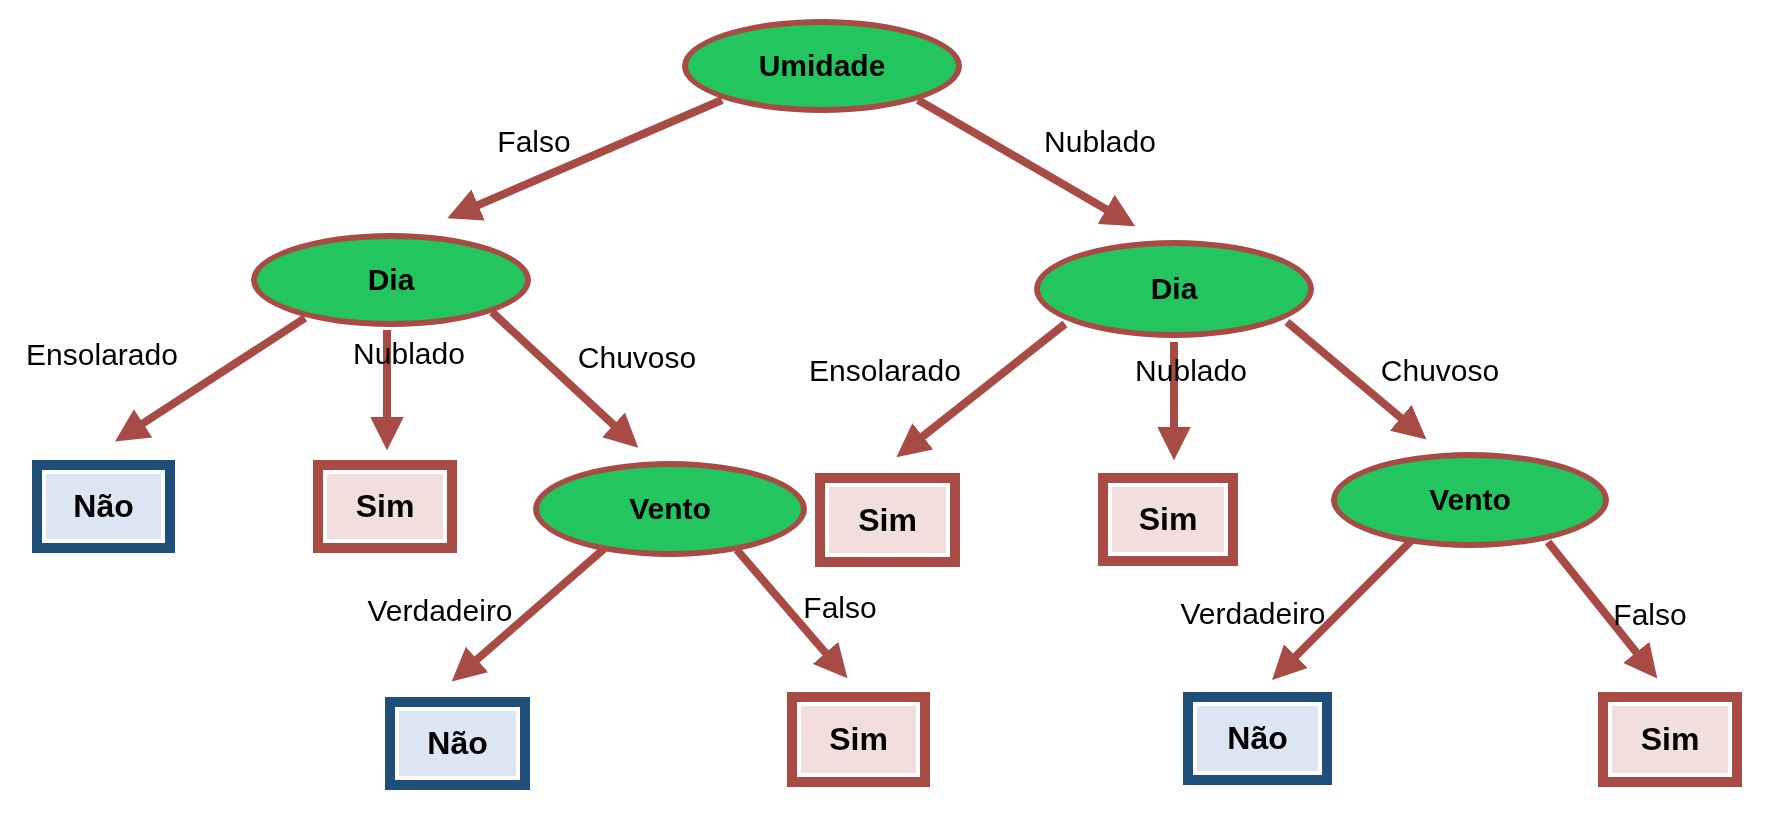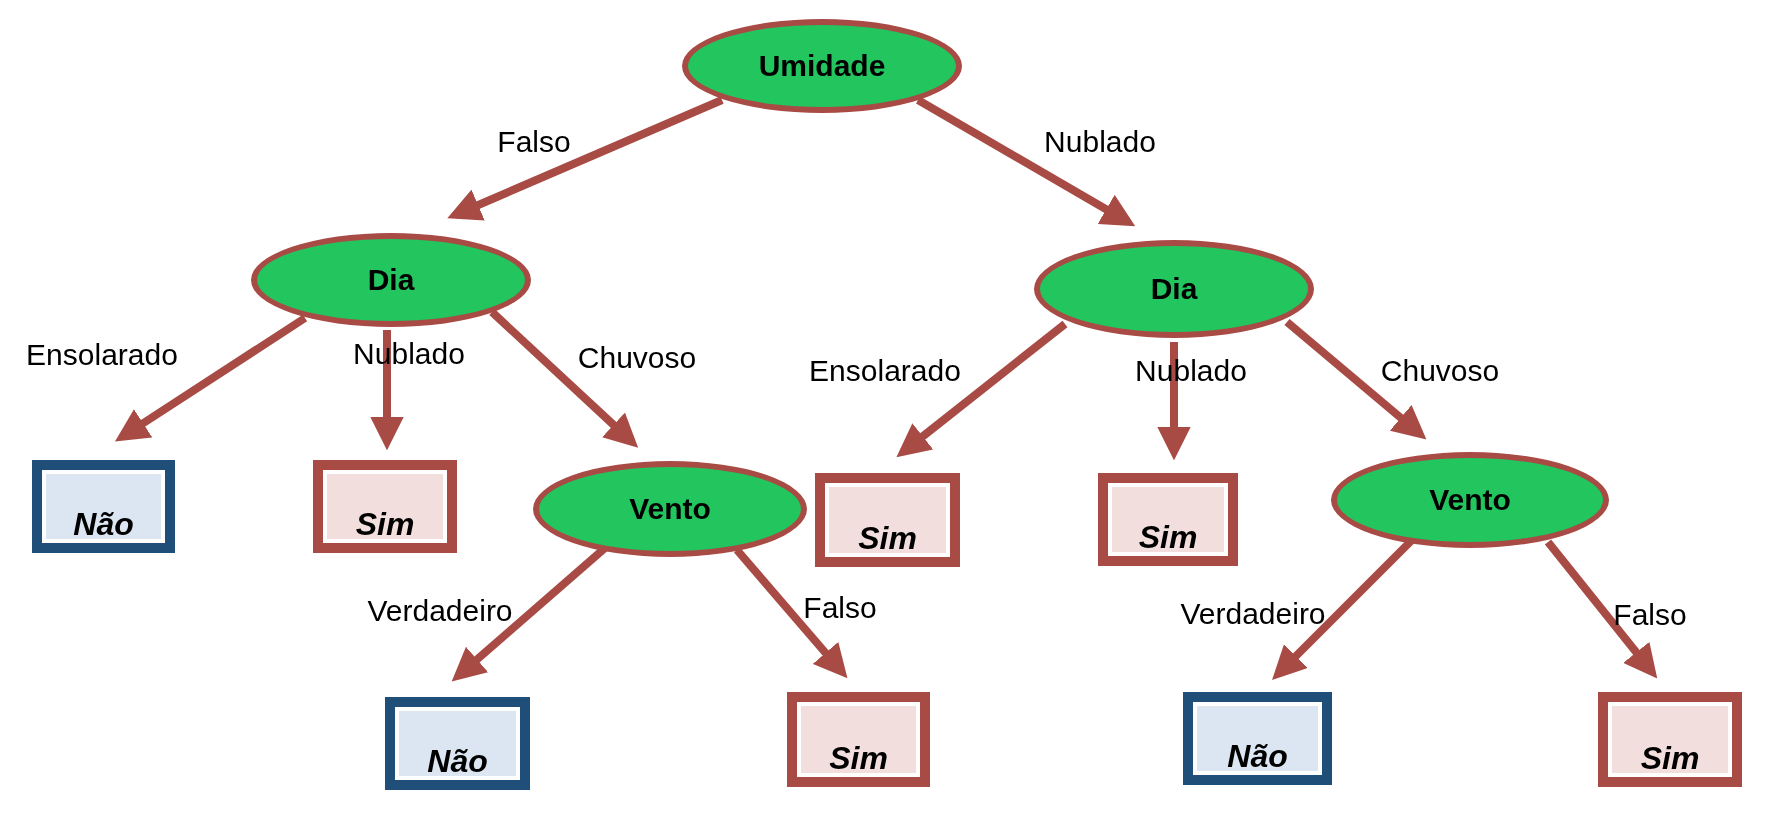--- a/index.html
+++ b/index.html
@@ -15,22 +15,22 @@
   }
   #edges{position:absolute; left:0; top:0; z-index:1;}
   .node{
     position:absolute; z-index:2; box-sizing:border-box;
     display:flex; align-items:center; justify-content:center;
     background:#22c55e; border:6px solid var(--red); border-radius:50%;
   }
   .node span{font-weight:bold; font-size:30px; color:var(--text);}
   .leaf{
     position:absolute; z-index:2; box-sizing:border-box;
-    display:flex; align-items:flex-end; justify-content:center;
-    border:10px solid; box-shadow:inset 0 0 0 4px rgba(255,255,255,.95);font-style:italic;
+    display:flex; align-items:center; justify-content:center;
+    border:10px solid; box-shadow:inset 0 0 0 4px rgba(255,255,255,.95);
   }
   .leaf.yes{border-color:var(--red); background:var(--red-fill);}
   .leaf.no{border-color:var(--blue); background:var(--blue-fill);}
   .leaf span{font-weight:bold; font-size:32px; color:var(--text);}
   .edge-label{
     position:absolute; z-index:3; transform:translate(-50%,-50%);
     font-size:30px; color:var(--text); white-space:nowrap;
   }
   line.arrow{stroke:var(--red); stroke-width:8;}
 </style>

